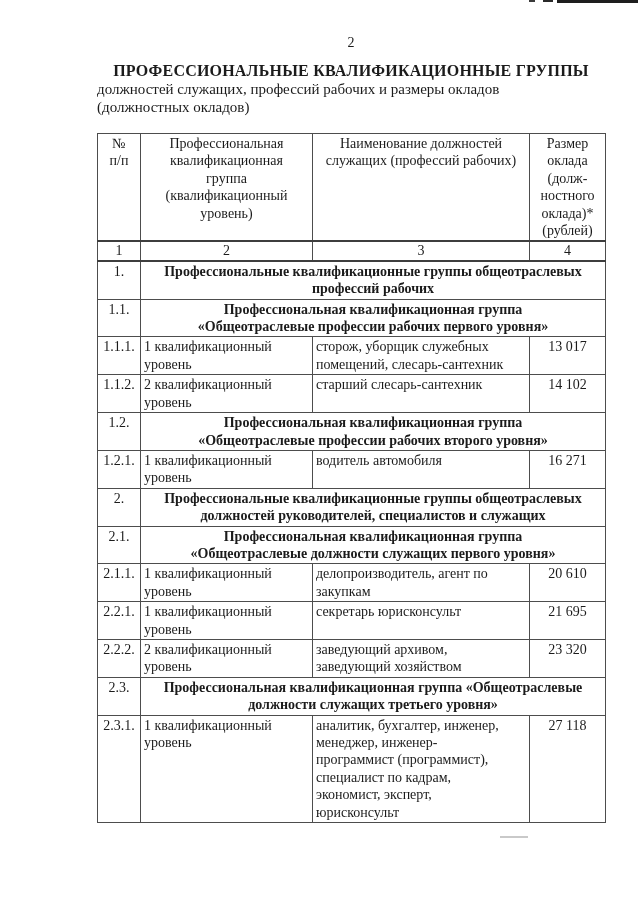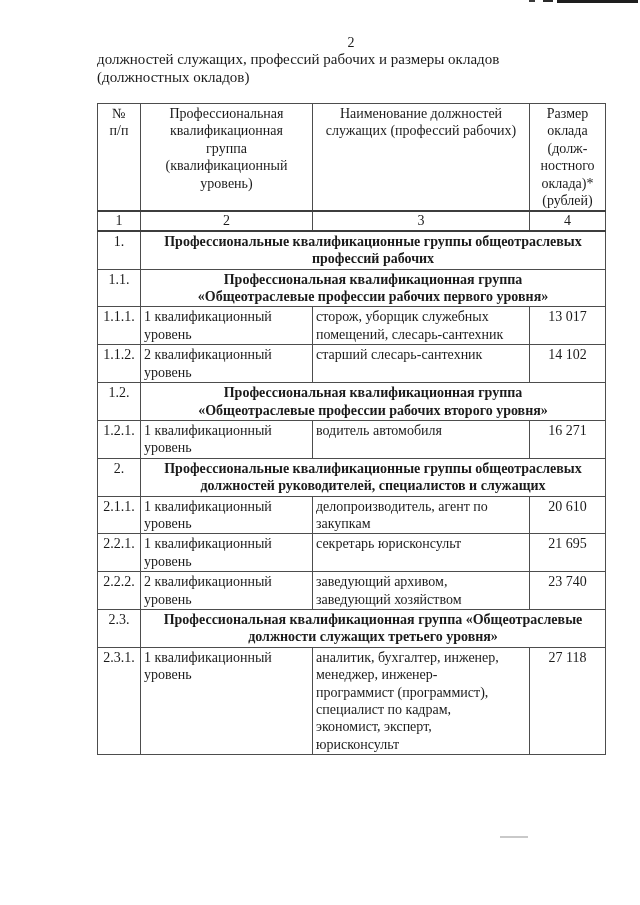--- a/index.html
+++ b/index.html
@@ -103,20 +103,21 @@
 
 <div class="page">
 
   <div class="artifact-top-bar"></div>
   <div class="artifact-top-dash1"></div>
   <div class="artifact-top-dash2"></div>
   <div class="artifact-bottom-dash"></div>
 
   <div class="content">
     <div class="page-number">2</div>
+    <div class="doc-title">ПРОФЕССИОНАЛЬНЫЕ КВАЛИФИКАЦИОННЫЕ ГРУППЫ</div>
     <div class="doc-subtitle">должностей служащих, профессий рабочих и размеры окладов</div>
     <div class="doc-subtitle">(должностных окладов)</div>
 
     <table class="qual">
       <colgroup>
         <col style="width:43px">
         <col style="width:172px">
         <col style="width:217px">
         <col style="width:76px">
       </colgroup>
@@ -181,41 +182,46 @@
 уровень</td>
           <td class="cp">водитель автомобиля</td>
           <td class="cs">16 271</td>
         </tr>
         <tr>
           <td class="cn">2.</td>
           <td class="cg" colspan="3">Профессиональные квалификационные группы общеотраслевых
 должностей руководителей, специалистов и служащих</td>
         </tr>
         <tr>
+          <td class="cn">2.1.</td>
+          <td class="cg" colspan="3">Профессиональная квалификационная группа
+«Общеотраслевые должности служащих первого уровня»</td>
+        </tr>
+        <tr>
           <td class="cn">2.1.1.</td>
           <td class="cl">1 квалификационный
 уровень</td>
           <td class="cp">делопроизводитель, агент по
 закупкам</td>
           <td class="cs">20 610</td>
         </tr>
         <tr>
           <td class="cn">2.2.1.</td>
           <td class="cl">1 квалификационный
 уровень</td>
           <td class="cp">секретарь юрисконсульт</td>
           <td class="cs">21 695</td>
         </tr>
         <tr>
           <td class="cn">2.2.2.</td>
           <td class="cl">2 квалификационный
 уровень</td>
           <td class="cp">заведующий архивом,
 заведующий хозяйством</td>
-          <td class="cs">23 740</td>
+          <td class="cs">23 320</td>
         </tr>
         <tr>
           <td class="cn">2.3.</td>
           <td class="cg" colspan="3">Профессиональная квалификационная группа «Общеотраслевые
 должности служащих третьего уровня»</td>
         </tr>
         <tr>
           <td class="cn">2.3.1.</td>
           <td class="cl">1 квалификационный
 уровень</td>

